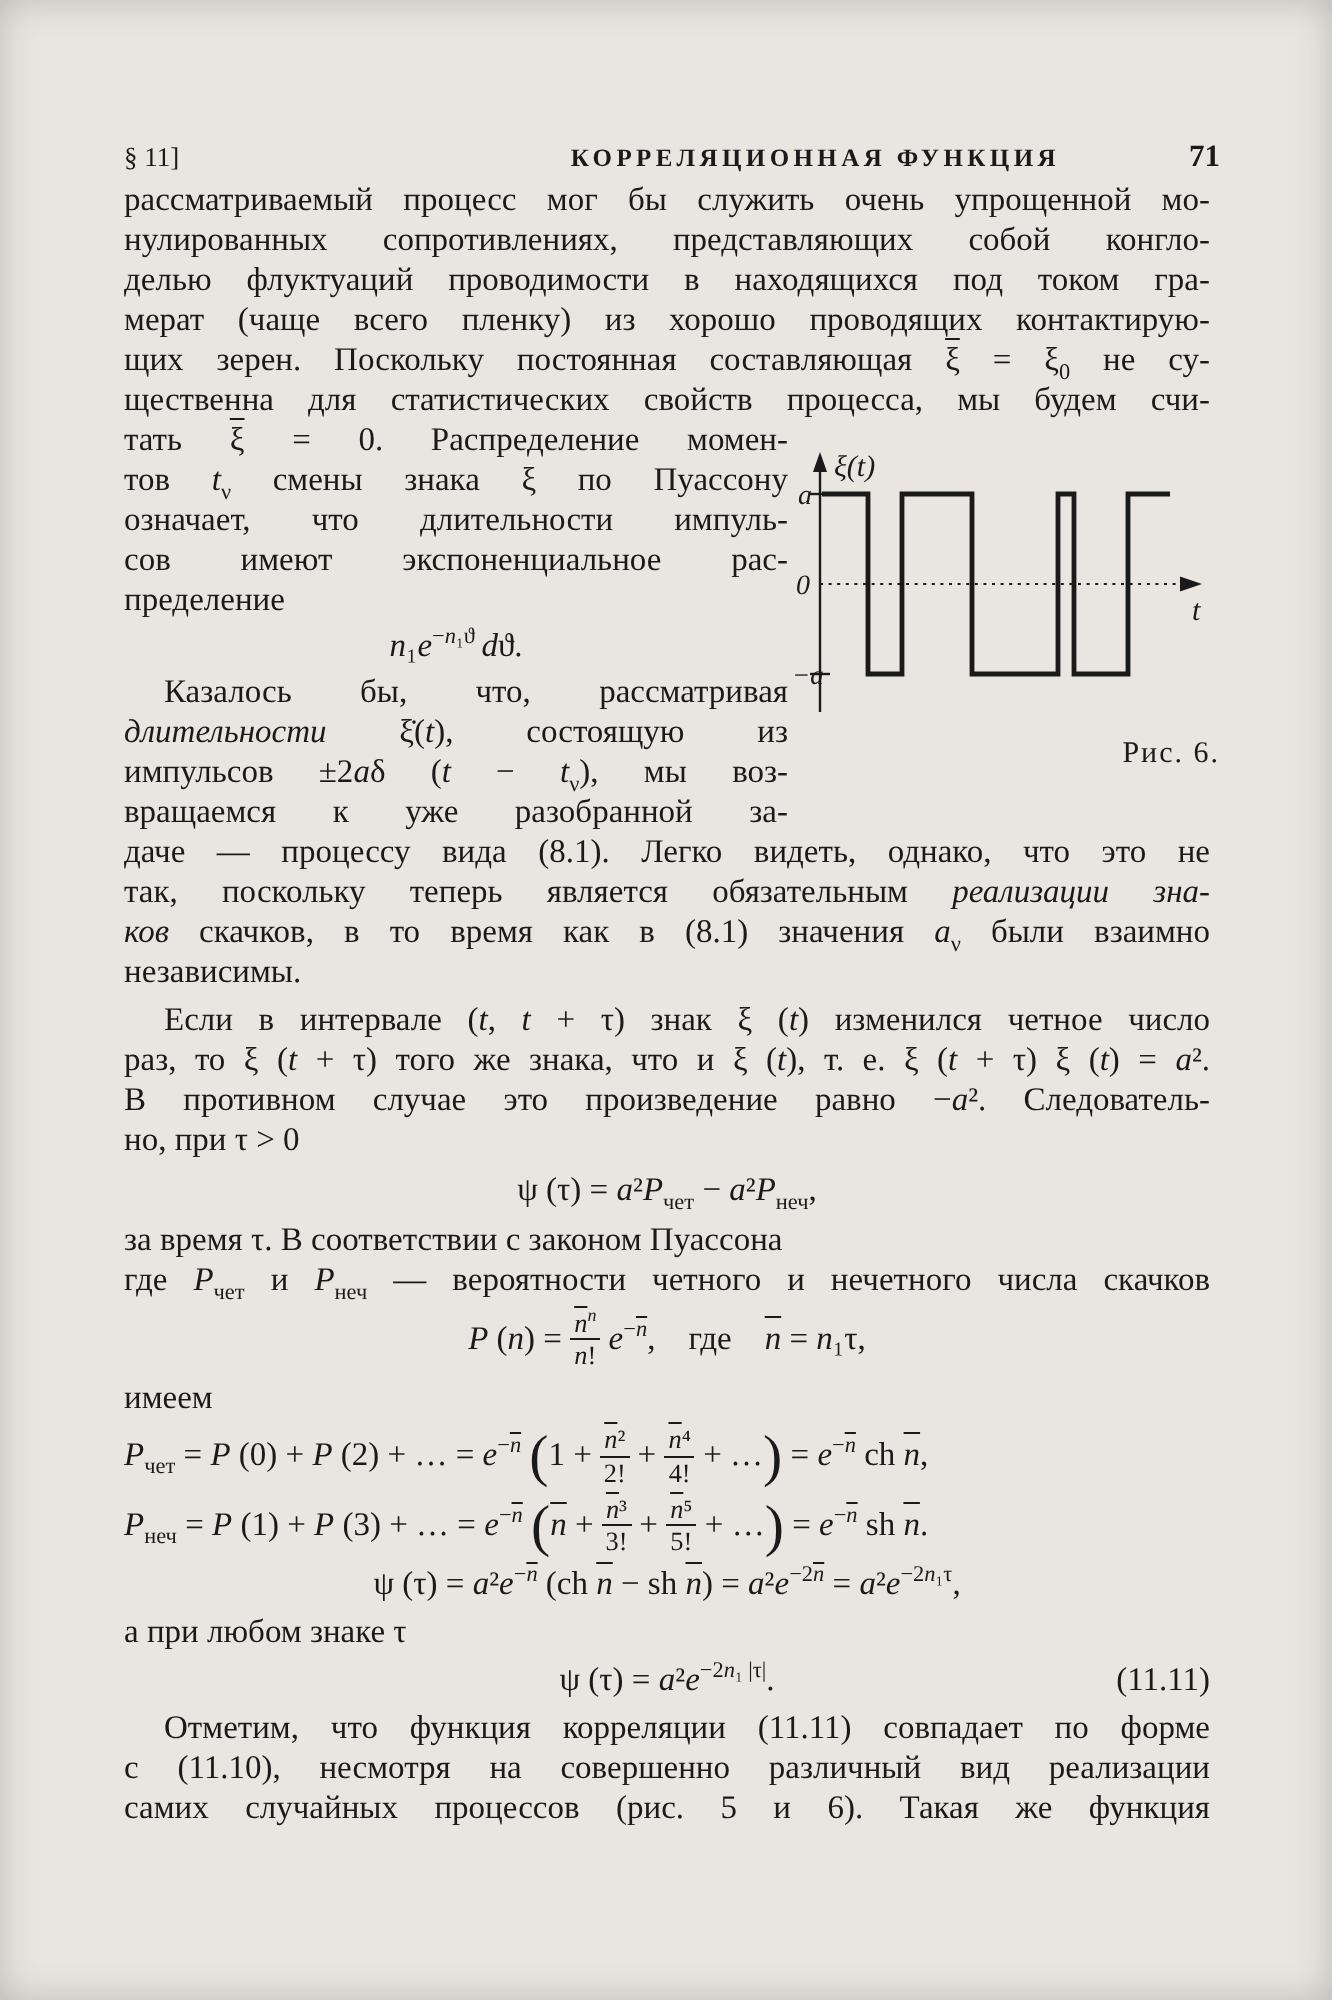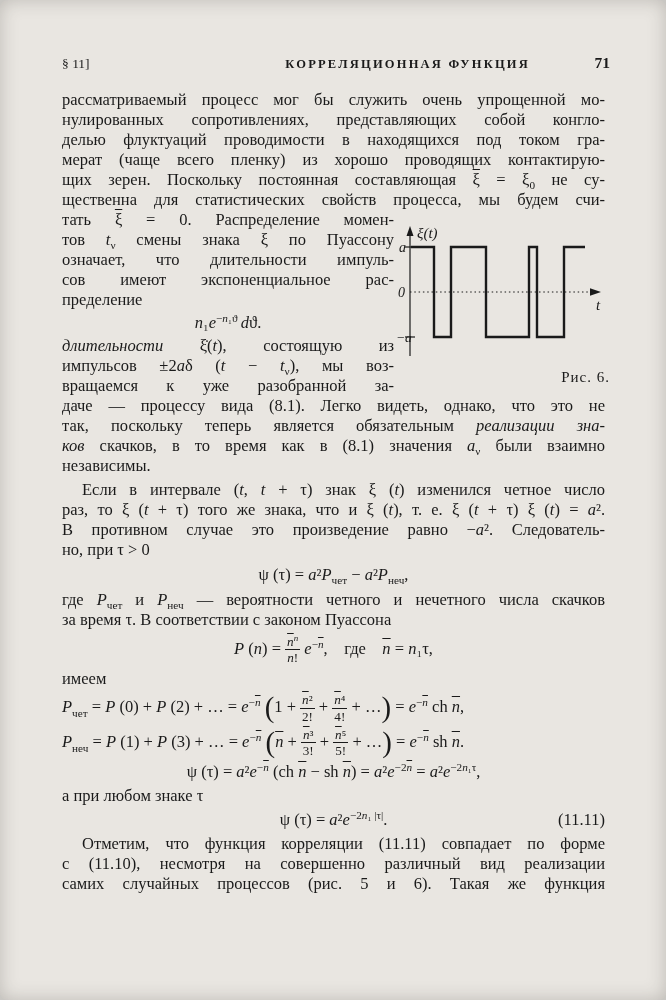--- a/index.html
+++ b/index.html
@@ -3,21 +3,21 @@
 <meta charset="utf-8">
 <style>
   html,body{margin:0;padding:0;background:#c9c7c3;}
   .page{
     position:relative;width:666px;height:1000px;margin:0 auto;
     background:var(--paper,#e9e6e1);color:var(--ink,#1a1a1a);
     font-family:"Liberation Serif","DejaVu Serif",serif;
     border-radius:8px;overflow:hidden;
     box-shadow:inset 0 0 18px rgba(60,55,50,.25);
   }
-  .header{position:absolute;top:54px;left:62px;right:56px;display:flex;align-items:baseline;}
+  .header{position:absolute;top:70px;left:62px;right:56px;display:flex;align-items:baseline;}
   .sec{font-size:13.5px;width:80px;}
   .rt{flex:1;text-align:right;font-size:12.5px;letter-spacing:2.2px;font-weight:600;}
   .pn{width:80px;text-align:right;font-weight:bold;font-size:15.5px;}
 
   .textcol{position:absolute;top:90px;left:62px;width:543px;font-size:16.5px;line-height:20px;}
   .block{margin:0;}
   .narrow{width:332px;}
   .line{text-align:justify;text-align-last:justify;}
   .line.last{text-align-last:left;}
   .line.ind{text-indent:20px;}
@@ -66,42 +66,43 @@
         <div class="line">тать <span class="ol">ξ</span> = 0. Распределение момен-</div>
         <div class="line">тов <i>t</i><sub>ν</sub> смены знака ξ по Пуассону</div>
         <div class="line">означает, что длительности импуль-</div>
         <div class="line">сов имеют экспоненциальное рас-</div>
         <div class="line last">пределение</div>
       </div>
       <div class="block eqc narrow m3">
         <div class="eqrow"><span class="eq"><i>n</i>₁<i>e</i><sup>−<i>n</i>₁ϑ</sup> <i>d</i>ϑ.</span></div>
       </div>
       <div class="block narrow">
+        <div class="line ind">Казалось бы, что, рассматривая</div>
         <div class="line"><i>длительности</i> ξ̇(<i>t</i>), состоящую из</div>
         <div class="line">импульсов ±2<i>a</i>δ (<i>t</i> − <i>t</i><sub>ν</sub>), мы воз-</div>
         <div class="line">вращаемся к уже разобранной за-</div>
       </div>
       <div class="block ">
         <div class="line">даче — процессу вида (8.1). Легко видеть, однако, что это не</div>
         <div class="line">так, поскольку теперь является обязательным <i>реализации зна-</i></div>
         <div class="line"><i>ков</i> скачков, в то время как в (8.1) значения <i>a</i><sub>ν</sub> были взаимно</div>
         <div class="line last">независимы.</div>
       </div>
       <div class="block pgap">
         <div class="line ind">Если в интервале (<i>t</i>, <i>t</i> + τ) знак ξ (<i>t</i>) изменился четное число</div>
         <div class="line">раз, то ξ (<i>t</i> + τ) того же знака, что и ξ (<i>t</i>), т. е. ξ (<i>t</i> + τ) ξ (<i>t</i>) = <i>a</i>².</div>
         <div class="line">В противном случае это произведение равно −<i>a</i>². Следователь-</div>
         <div class="line last">но, при τ &gt; 0</div>
       </div>
       <div class="block eqc m5">
         <div class="eqrow"><span class="eq">ψ (τ) = <i>a</i>²<i>P</i><sub>чет</sub> − <i>a</i>²<i>P</i><sub>неч</sub>,</span></div>
       </div>
       <div class="block ">
+        <div class="line last">за время τ. В соответствии с законом Пуассона</div>
         <div class="line">где <i>P</i><sub>чет</sub> и <i>P</i><sub>неч</sub> — вероятности четного и нечетного числа скачков</div>
-        <div class="line last">за время τ. В соответствии с законом Пуассона</div>
       </div>
       <div class="block eqc m4">
         <div class="eqrow"><span class="eq"><i>P</i> (<i>n</i>) = <span class="fr"><span class="nu"><i><span class="ol">n</span><sup>n</sup></i></span><span class="de"><i>n</i>!</span></span> <i>e</i><sup>−<i><span class="ol">n</span></i></sup>, где <i><span class="ol">n</span></i> = <i>n</i>₁τ,</span></div>
       </div>
       <div class="block ">
         <div class="line last">имеем</div>
       </div>
       <div class="block eqleft m3">
         <div class="eqrow"><span class="eq"><i>P</i><sub>чет</sub> = <i>P</i> (0) + <i>P</i> (2) + … = <i>e</i><sup>−<i><span class="ol">n</span></i></sup> <span class="bp">(</span>1 + <span class="fr"><span class="nu"><i><span class="ol">n</span></i>²</span><span class="de">2!</span></span> + <span class="fr"><span class="nu"><i><span class="ol">n</span></i>⁴</span><span class="de">4!</span></span> + …<span class="bp">)</span> = <i>e</i><sup>−<i><span class="ol">n</span></i></sup> ch <i><span class="ol">n</span></i>,</span></div>
       </div>

